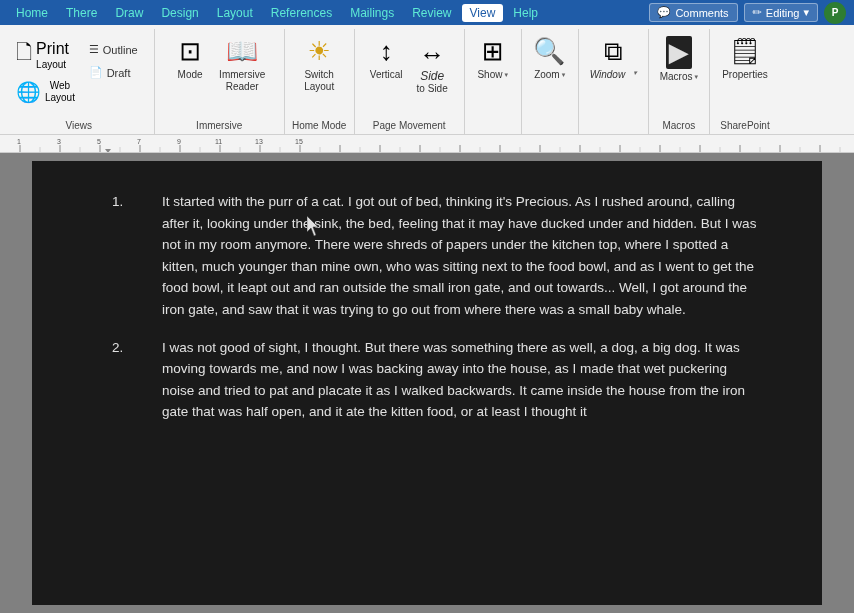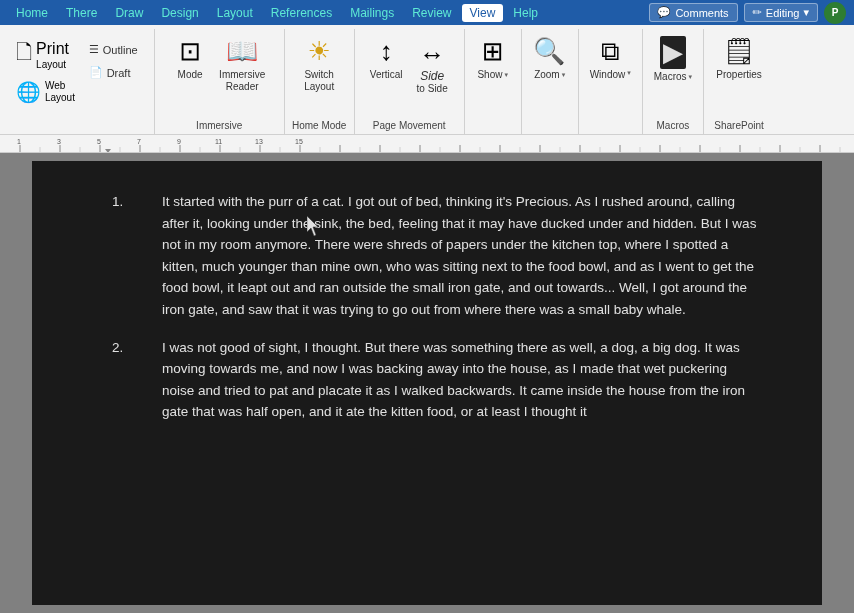--- a/index.html
+++ b/index.html
@@ -250,38 +250,39 @@
       <div style="display:flex; flex-direction:column; gap:2px; flex:1; padding-top:2px;">
         <div class="ribbon-btn-tall" style="flex-direction:row; align-items:center; gap:4px; padding:3px 6px; font-size:11px;">
           <span style="font-size:20px;">🗋</span>
           <div style="text-align:left;">
             <div style="font-size:16px; line-height:1.2;">Print</div>
             <div style="font-size:10px; line-height:1.2;">Layout</div>
           </div>
         </div>
         <div class="ribbon-btn-tall" style="flex-direction:row; align-items:center; gap:4px; padding:3px 6px; font-size:11px;">
           <span style="font-size:20px;">🌐</span>
-          <div style="text-align:left;">
+          <div style="text-align:center;">
             <div style="font-size:10px; line-height:1.2;">Web</div>
             <div style="font-size:10px; line-height:1.2;">Layout</div>
           </div>
         </div>
       </div>
 
       <div style="display:flex; flex-direction:column; justify-content:center; gap:6px; padding-top:8px; padding-right:4px;">
         <div class="ribbon-btn-small">
           <span style="font-size:11px;">☰</span>
           <span>Outline</span>
         </div>
         <div class="ribbon-btn-small">
           <span style="font-size:11px;">📄</span>
           <span>Draft</span>
         </div>
       </div>
     </div>
+    <div class="ribbon-group-label">Views</div>
   </div>
 
   <div class="ribbon-group" style="min-width:130px;">
     <div class="ribbon-group-buttons" style="flex-direction:row; align-items:flex-start; justify-content:center;">
       <div class="ribbon-btn">
         <span style="font-size:26px;">⊡</span>
         <span class="btn-label">Mode</span>
       </div>
       <div class="ribbon-btn" style="min-width:52px;">
         <span style="font-size:26px;">📖</span>
@@ -347,21 +348,21 @@
         </div>
       </div>
     </div>
     <div class="ribbon-group-label"></div>
   </div>
 
   <div class="ribbon-group" style="min-width:60px;">
     <div class="ribbon-group-buttons" style="justify-content:center;">
       <div class="ribbon-btn">
         <span style="font-size:26px;">⧉</span>
-        <div style="display:flex; gap:2px;">
+        <div style="display:flex; gap:8px;font-style:italic;">
           <span class="btn-label">Window</span>
           <span class="dropdown-arrow">▾</span>
         </div>
       </div>
     </div>
     <div class="ribbon-group-label"></div>
   </div>
 
   <div class="ribbon-group" style="min-width:60px;">
     <div class="ribbon-group-buttons" style="justify-content:center;">

